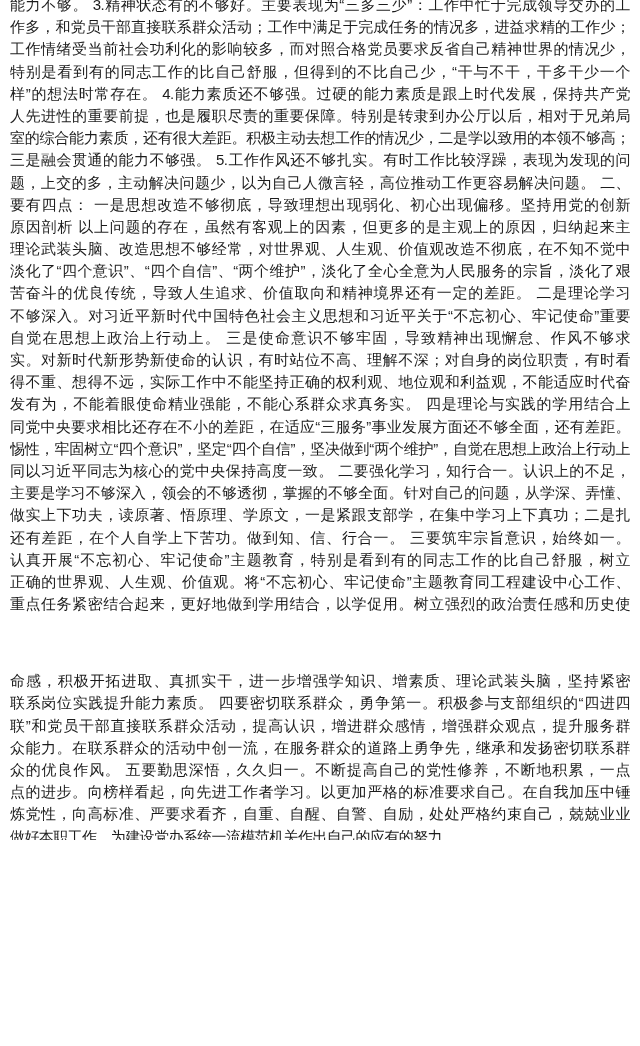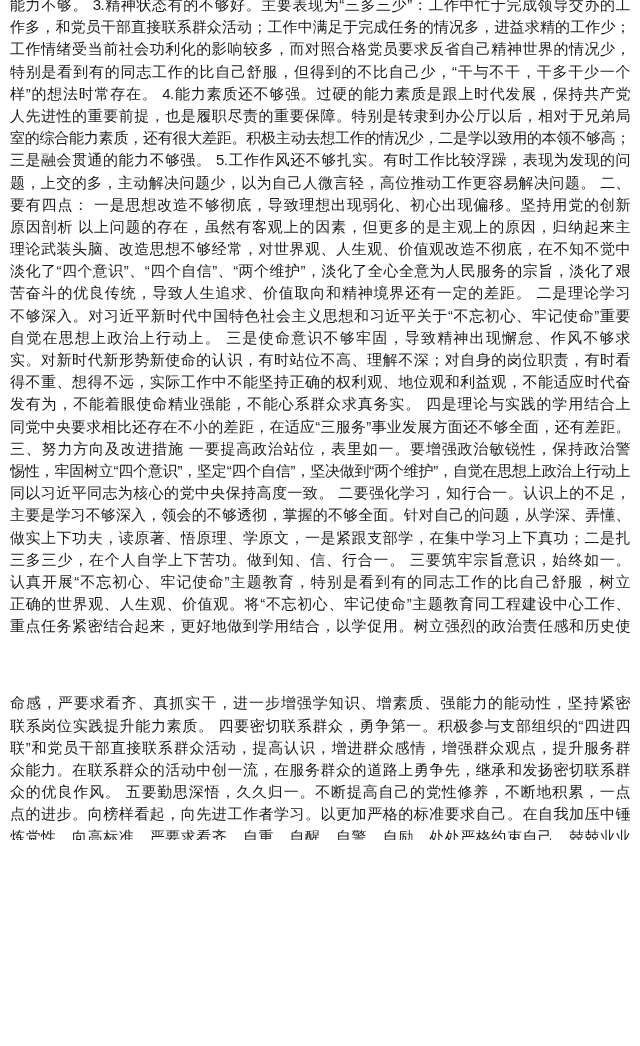--- a/index.html
+++ b/index.html
@@ -62,32 +62,31 @@
       <div class="line">原因剖析 以上问题的存在，虽然有客观上的因素，但更多的是主观上的原因，归纳起来主</div>
       <div class="line">理论武装头脑、改造思想不够经常，对世界观、人生观、价值观改造不彻底，在不知不觉中</div>
       <div class="line">淡化了“四个意识”、“四个自信”、“两个维护”，淡化了全心全意为人民服务的宗旨，淡化了艰</div>
       <div class="line">苦奋斗的优良传统，导致人生追求、价值取向和精神境界还有一定的差距。 二是理论学习</div>
       <div class="line">不够深入。对习近平新时代中国特色社会主义思想和习近平关于“不忘初心、牢记使命”重要</div>
       <div class="line">自觉在思想上政治上行动上。 三是使命意识不够牢固，导致精神出现懈怠、作风不够求</div>
       <div class="line">实。对新时代新形势新使命的认识，有时站位不高、理解不深；对自身的岗位职责，有时看</div>
       <div class="line">得不重、想得不远，实际工作中不能坚持正确的权利观、地位观和利益观，不能适应时代奋</div>
       <div class="line">发有为，不能着眼使命精业强能，不能心系群众求真务实。 四是理论与实践的学用结合上</div>
       <div class="line">同党中央要求相比还存在不小的差距，在适应“三服务”事业发展方面还不够全面，还有差距。</div>
-      <div class="line">三、努力方向及改进措施 一要提高政治站位，表里如一。要增强政治敏锐性，保持政治警</div>
       <div class="line">惕性，牢固树立“四个意识”，坚定“四个自信”，坚决做到“两个维护”，自觉在思想上政治上行动上</div>
       <div class="line">同以习近平同志为核心的党中央保持高度一致。 二要强化学习，知行合一。认识上的不足，</div>
       <div class="line">主要是学习不够深入，领会的不够透彻，掌握的不够全面。针对自己的问题，从学深、弄懂、</div>
       <div class="line">做实上下功夫，读原著、悟原理、学原文，一是紧跟支部学，在集中学习上下真功；二是扎</div>
-      <div class="line">三多三少，在个人自学上下苦功。做到知、信、行合一。 三要筑牢宗旨意识，始终如一。</div>
+      <div class="line">还有差距，在个人自学上下苦功。做到知、信、行合一。 三要筑牢宗旨意识，始终如一。</div>
       <div class="line">认真开展“不忘初心、牢记使命”主题教育，特别是看到有的同志工作的比自己舒服，树立</div>
       <div class="line">正确的世界观、人生观、价值观。将“不忘初心、牢记使命”主题教育同工程建设中心工作、</div>
       <div class="line">重点任务紧密结合起来，更好地做到学用结合，以学促用。树立强烈的政治责任感和历史使</div>
     </div>
   <div class="text-block block2 last-left">
-      <div class="line">命感，严要求看齐、真抓实干，进一步增强学知识、增素质、强能力的能动性，坚持紧密</div>
+      <div class="line">命感，积极开拓进取、真抓实干，进一步增强学知识、增素质、理论武装头脑，坚持紧密</div>
       <div class="line">联系岗位实践提升能力素质。 四要密切联系群众，勇争第一。积极参与支部组织的“四进四</div>
       <div class="line">联”和党员干部直接联系群众活动，提高认识，增进群众感情，增强群众观点，提升服务群</div>
       <div class="line">众能力。在联系群众的活动中创一流，在服务群众的道路上勇争先，继承和发扬密切联系群</div>
       <div class="line">众的优良作风。 五要勤思深悟，久久归一。不断提高自己的党性修养，不断地积累，一点</div>
       <div class="line">点的进步。向榜样看起，向先进工作者学习。以更加严格的标准要求自己。在自我加压中锤</div>
       <div class="line">炼党性，向高标准、严要求看齐，自重、自醒、自警、自励，处处严格约束自己，兢兢业业</div>
       <div class="line">做好本职工作。为建设党办系统一流模范机关作出自己的应有的努力。</div>
     </div>
 </div>
 

